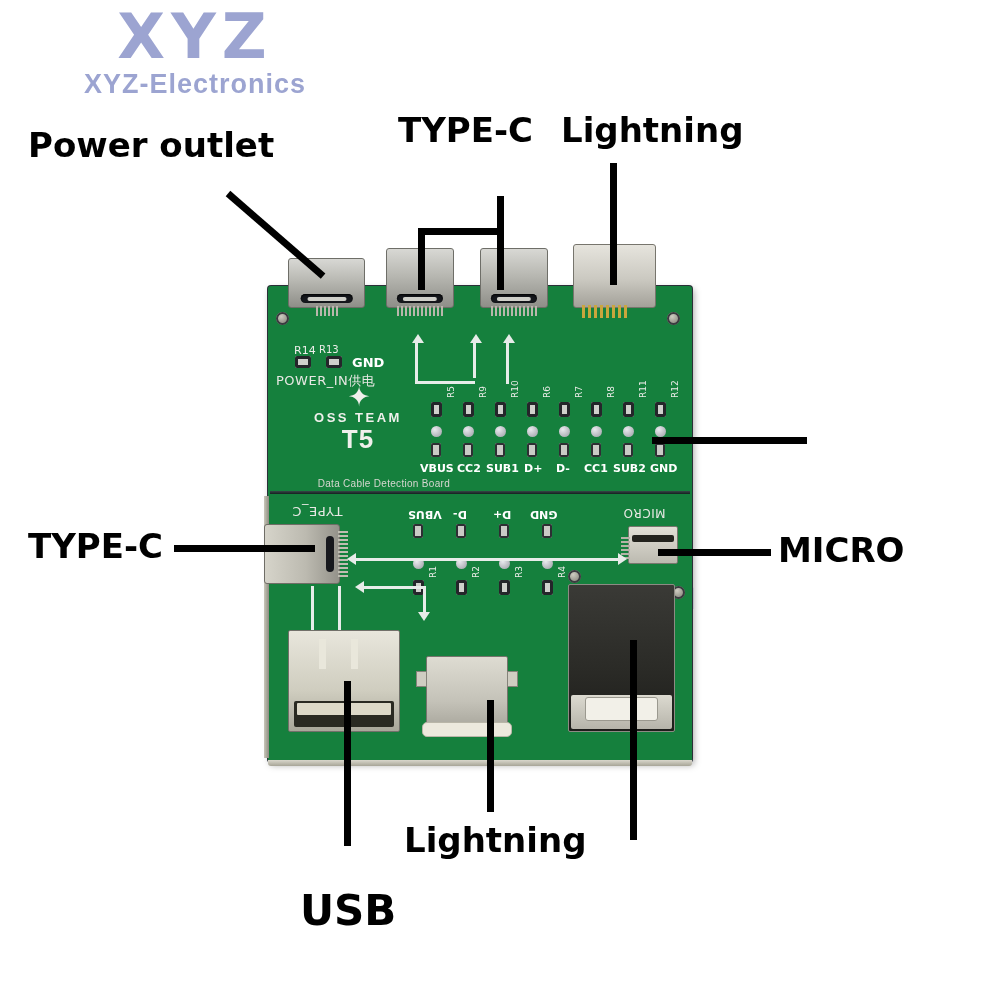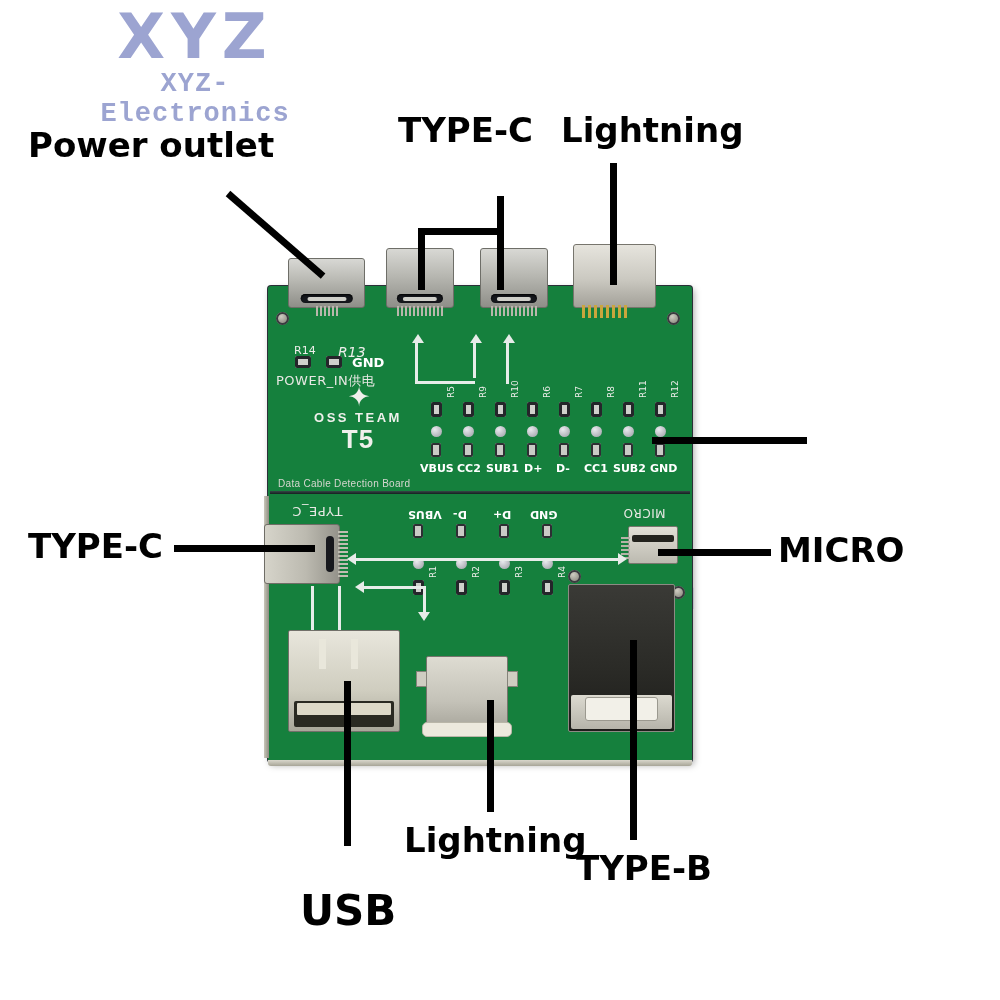--- a/index.html
+++ b/index.html
@@ -5,21 +5,21 @@
   html,body{margin:0;padding:0;background:#ffffff;}
   body{width:1000px;height:1000px;overflow:hidden;font-family:"Liberation Sans",sans-serif;}
   #stage{position:relative;width:1000px;height:1000px;background:#fff;}
 
   
   .wm-logo{position:absolute;left:80px;top:8px;width:230px;text-align:center;
            color:#8b95c9;opacity:.85;user-select:none;}
   .wm-logo .wm-big{font-size:62px;font-weight:bold;letter-spacing:6px;line-height:.95;
                    font-family:"DejaVu Sans",sans-serif;}
   .wm-logo .wm-sub{font-size:27px;font-weight:bold;letter-spacing:1px;margin-top:2px;
-                   font-family:Liberation Mono, monospace;}
+                   font-family:Liberation Sans, sans-serif;}
   .wm-center{position:absolute;left:150px;top:470px;width:760px;text-align:center;
              font-size:150px;font-weight:bold;letter-spacing:8px;color:#c9cfe6;opacity:.55;
              font-family:"DejaVu Sans",sans-serif;user-select:none;}
 
   
   #board{position:absolute;left:268px;top:286px;width:424px;height:476px;
          background:#15803d;border-radius:3px;
          box-shadow:0 0 0 1px #2b2f38, 2px 3px 7px rgba(0,0,0,.35);}
   #board:before{content:"";position:absolute;left:0;right:0;bottom:-4px;height:6px;
         background:linear-gradient(#d9d7cc,#a7a597);border-radius:0 0 3px 3px;}
@@ -96,21 +96,21 @@
         letter-spacing:.5px;white-space:nowrap;}
   .flip{transform:rotate(180deg);transform-origin:center;}
 
   .logo-oss{position:absolute;left:30px;top:100px;width:120px;text-align:center;color:#f0f0ec;}
   .logo-oss .mark{font-size:27px;line-height:22px;letter-spacing:-2px;
         font-family:"DejaVu Sans",sans-serif;}
   .logo-oss .nm{font-size:13px;letter-spacing:2.5px;font-weight:bold;margin-top:2px;}
   .logo-oss .t5{font-size:26px;font-weight:bold;letter-spacing:1px;margin-top:-1px;}
   .cn{position:absolute;left:10px;top:168px;width:170px;text-align:center;color:#fff;
       font-size:24px;font-weight:bold;letter-spacing:1px;font-family:"DejaVu Sans",sans-serif;}
-  .cn-en{position:absolute;left:10px;top:192px;width:180px;text-align:left;color:#d6d6d0;
+  .cn-en{position:absolute;left:2px;top:192px;width:180px;text-align:right;color:#d6d6d0;
       font-size:10px;letter-spacing:.3px;}
 
   
   .pad{position:absolute;width:10px;height:14px;background:#c9cbc6;border-radius:2px;
        box-shadow:inset 0 0 0 2px #2d2f33;}
   .led{position:absolute;width:11px;height:11px;border-radius:50%;
        background:radial-gradient(circle at 35% 32%,#e9eaee,#9a9ca3);}
   .res{position:absolute;width:11px;height:15px;background:#cfd1cc;border-radius:2px;
        box-shadow:inset 0 0 0 3px #24262a;}
   .rlabel{position:absolute;color:#ededea;font-size:9px;font-family:"DejaVu Sans",sans-serif;
@@ -219,21 +219,21 @@
           <i></i>
           <i></i>
           <i></i>
       </div>
     </div>
 
     <div class="hole" style="left:8px;top:26px;"></div>
     <div class="hole" style="left:399px;top:26px;"></div>
 
     <div class="rlabel" style="left:26px;top:58px;transform:none;font-size:11px;">R14</div>
-    <div class="rlabel" style="left:70px;top:58px;transform:none;font-size:14px;font-style:italic;">R13</div>
+    <div class="rlabel" style="left:51px;top:58px;transform:none;font-size:10px;">R13</div>
     <div class="res" style="left:27px;top:70px;width:16px;height:12px;"></div>
     <div class="res" style="left:58px;top:70px;width:16px;height:12px;"></div>
     <div class="padlabel" style="left:84px;top:69px;font-size:13px;">GND</div>
     <div class="silk" style="left:8px;top:86px;font-size:13px;">POWER_IN供电</div>
 
     <div class="logo-oss">
       <div class="mark">✦</div>
       <div class="nm">OSS TEAM</div>
       <div class="t5">T5</div>
     </div>
@@ -404,16 +404,15 @@
 
   <div class="lbl" style="left:778px;top:530px;font-size:34px;">MICRO</div>
   <div class="leader h" style="left:658px;top:549px;width:113px;"></div>
 
   <div class="lbl" style="left:300px;top:862px;font-size:42px;margin-top:24px;">USB</div>
   <div class="leader v" style="left:344px;top:681px;height:165px;"></div>
 
   <div class="lbl" style="left:404px;top:820px;font-size:34px;">Lightning</div>
   <div class="leader v" style="left:487px;top:700px;height:112px;"></div>
 
-  <div class="lbl" style="left:576px;top:848px;font-size:34px;">TYPE-B</div>
   <div class="leader v" style="left:630px;top:640px;height:200px;"></div>
 
 </div>
 
 </body></html>

